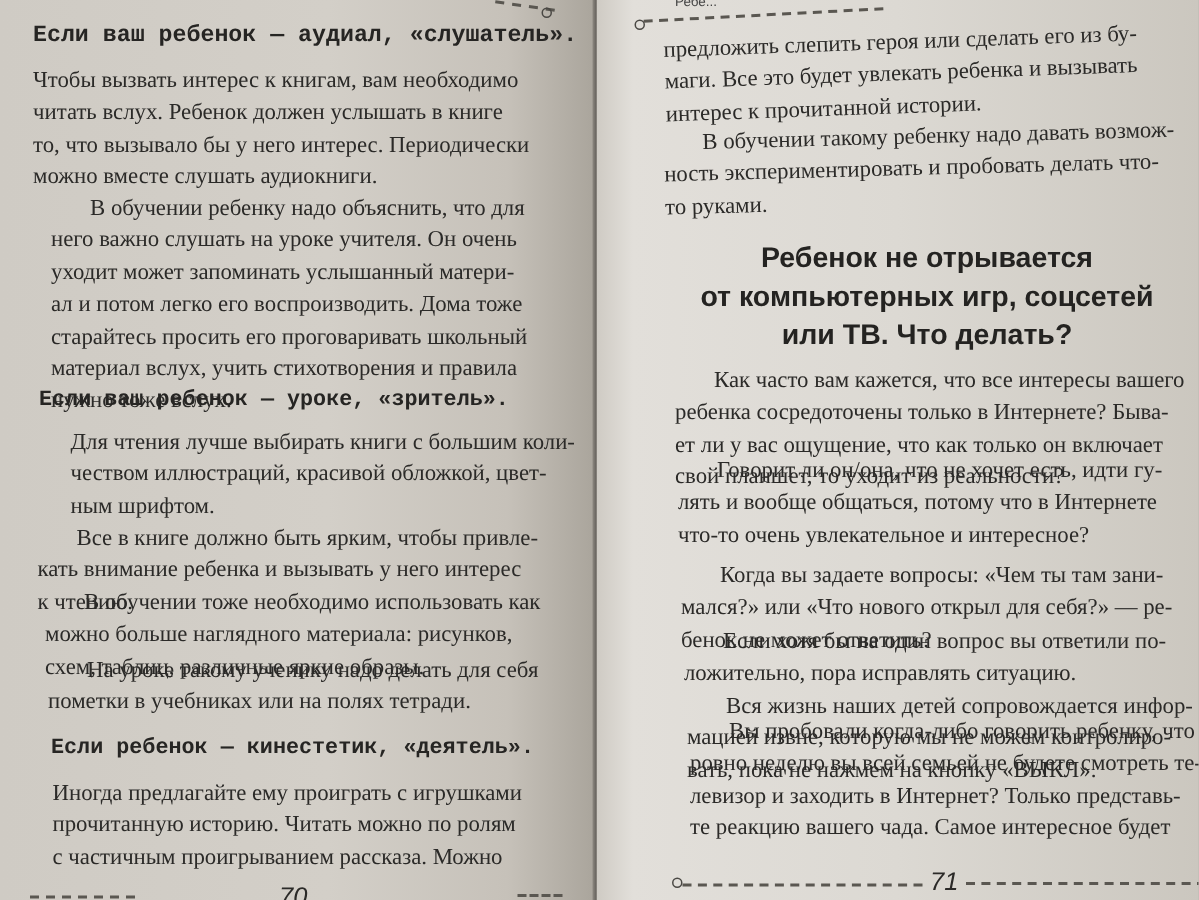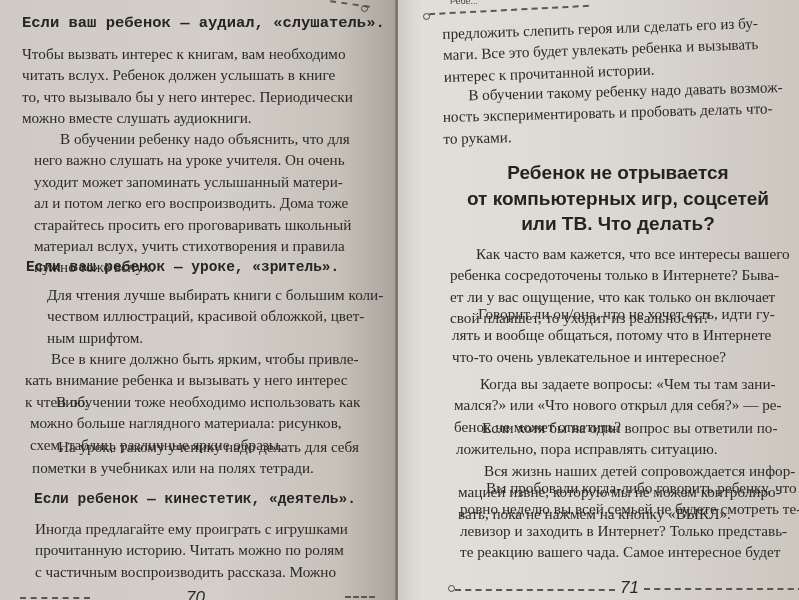--- a/index.html
+++ b/index.html
@@ -106,21 +106,21 @@
   <div class="para" style="left:32px; top:436px; width:330px;">
     <span class="ln indent">На уроке такому ученику надо делать для себя</span>
     <span class="ln">пометки в учебниках или на полях тетради.</span>
   </div>
 
   <div class="heading" style="left:34px; top:491px; font-size:14.5px;">Если ребенок — кинестетик, «деятель».</div>
 
   <div class="para" style="left:35px; top:518px; width:328px;">
     <span class="ln">Иногда предлагайте ему проиграть с игрушками</span>
     <span class="ln">прочитанную историю. Читать можно по ролям</span>
-    <span class="ln">с частичным воспроизводить рассказа. Можно</span>
+    <span class="ln">с частичным проигрыванием рассказа. Можно</span>
   </div>
 
   <div class="dotline" style="left:20px; top:597px; width:70px;"></div>
   <div class="page-num" style="left:186px; top:588px;">70</div>
   <div class="dotline" style="left:345px; top:596px; width:30px;"></div>
 </div>
 
 <div class="gutter"></div>
 
 <div class="page page-right">

